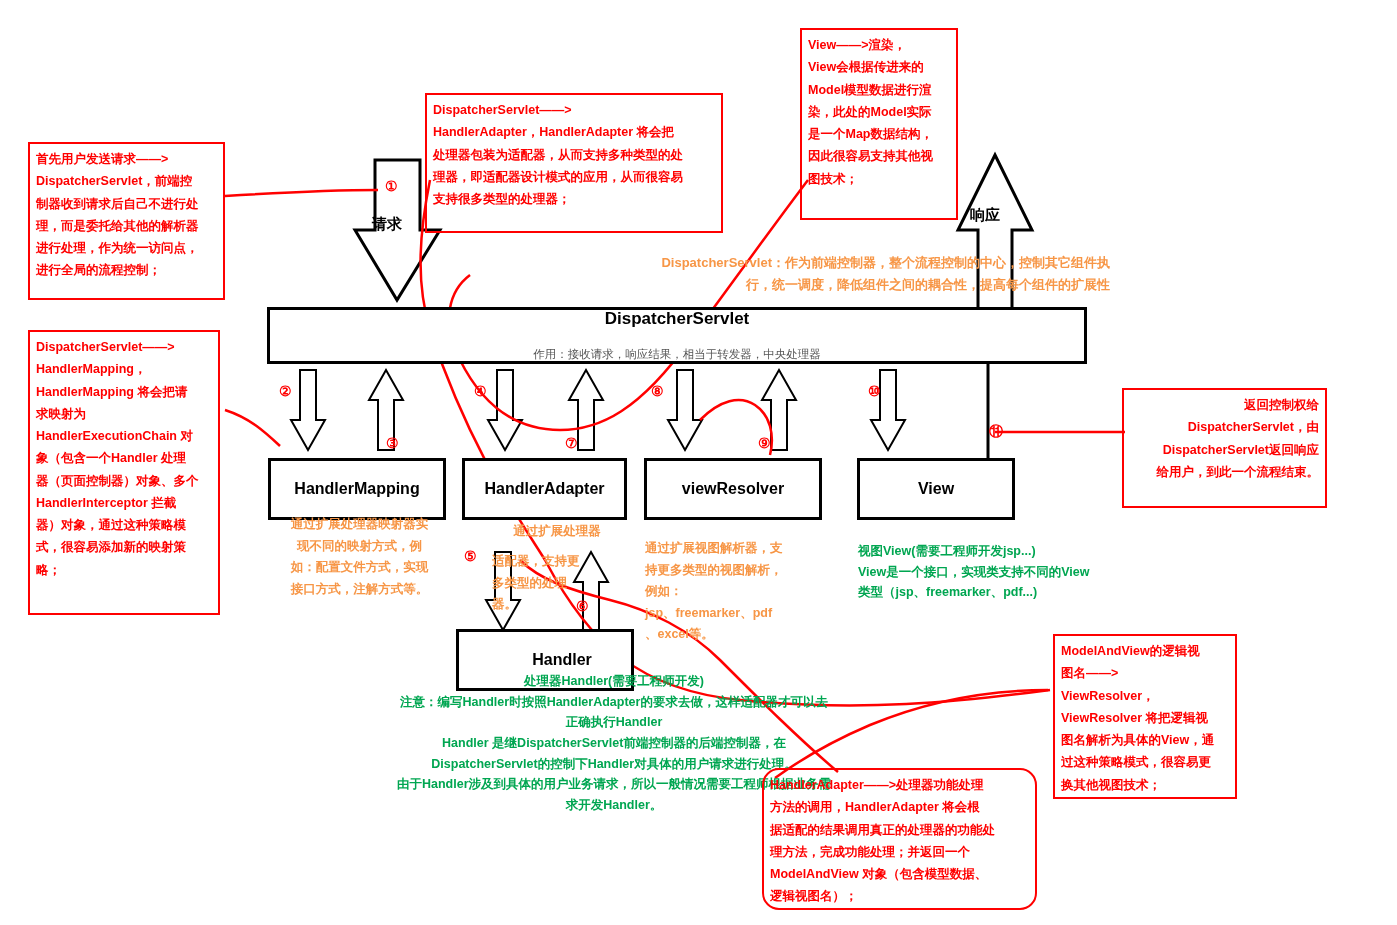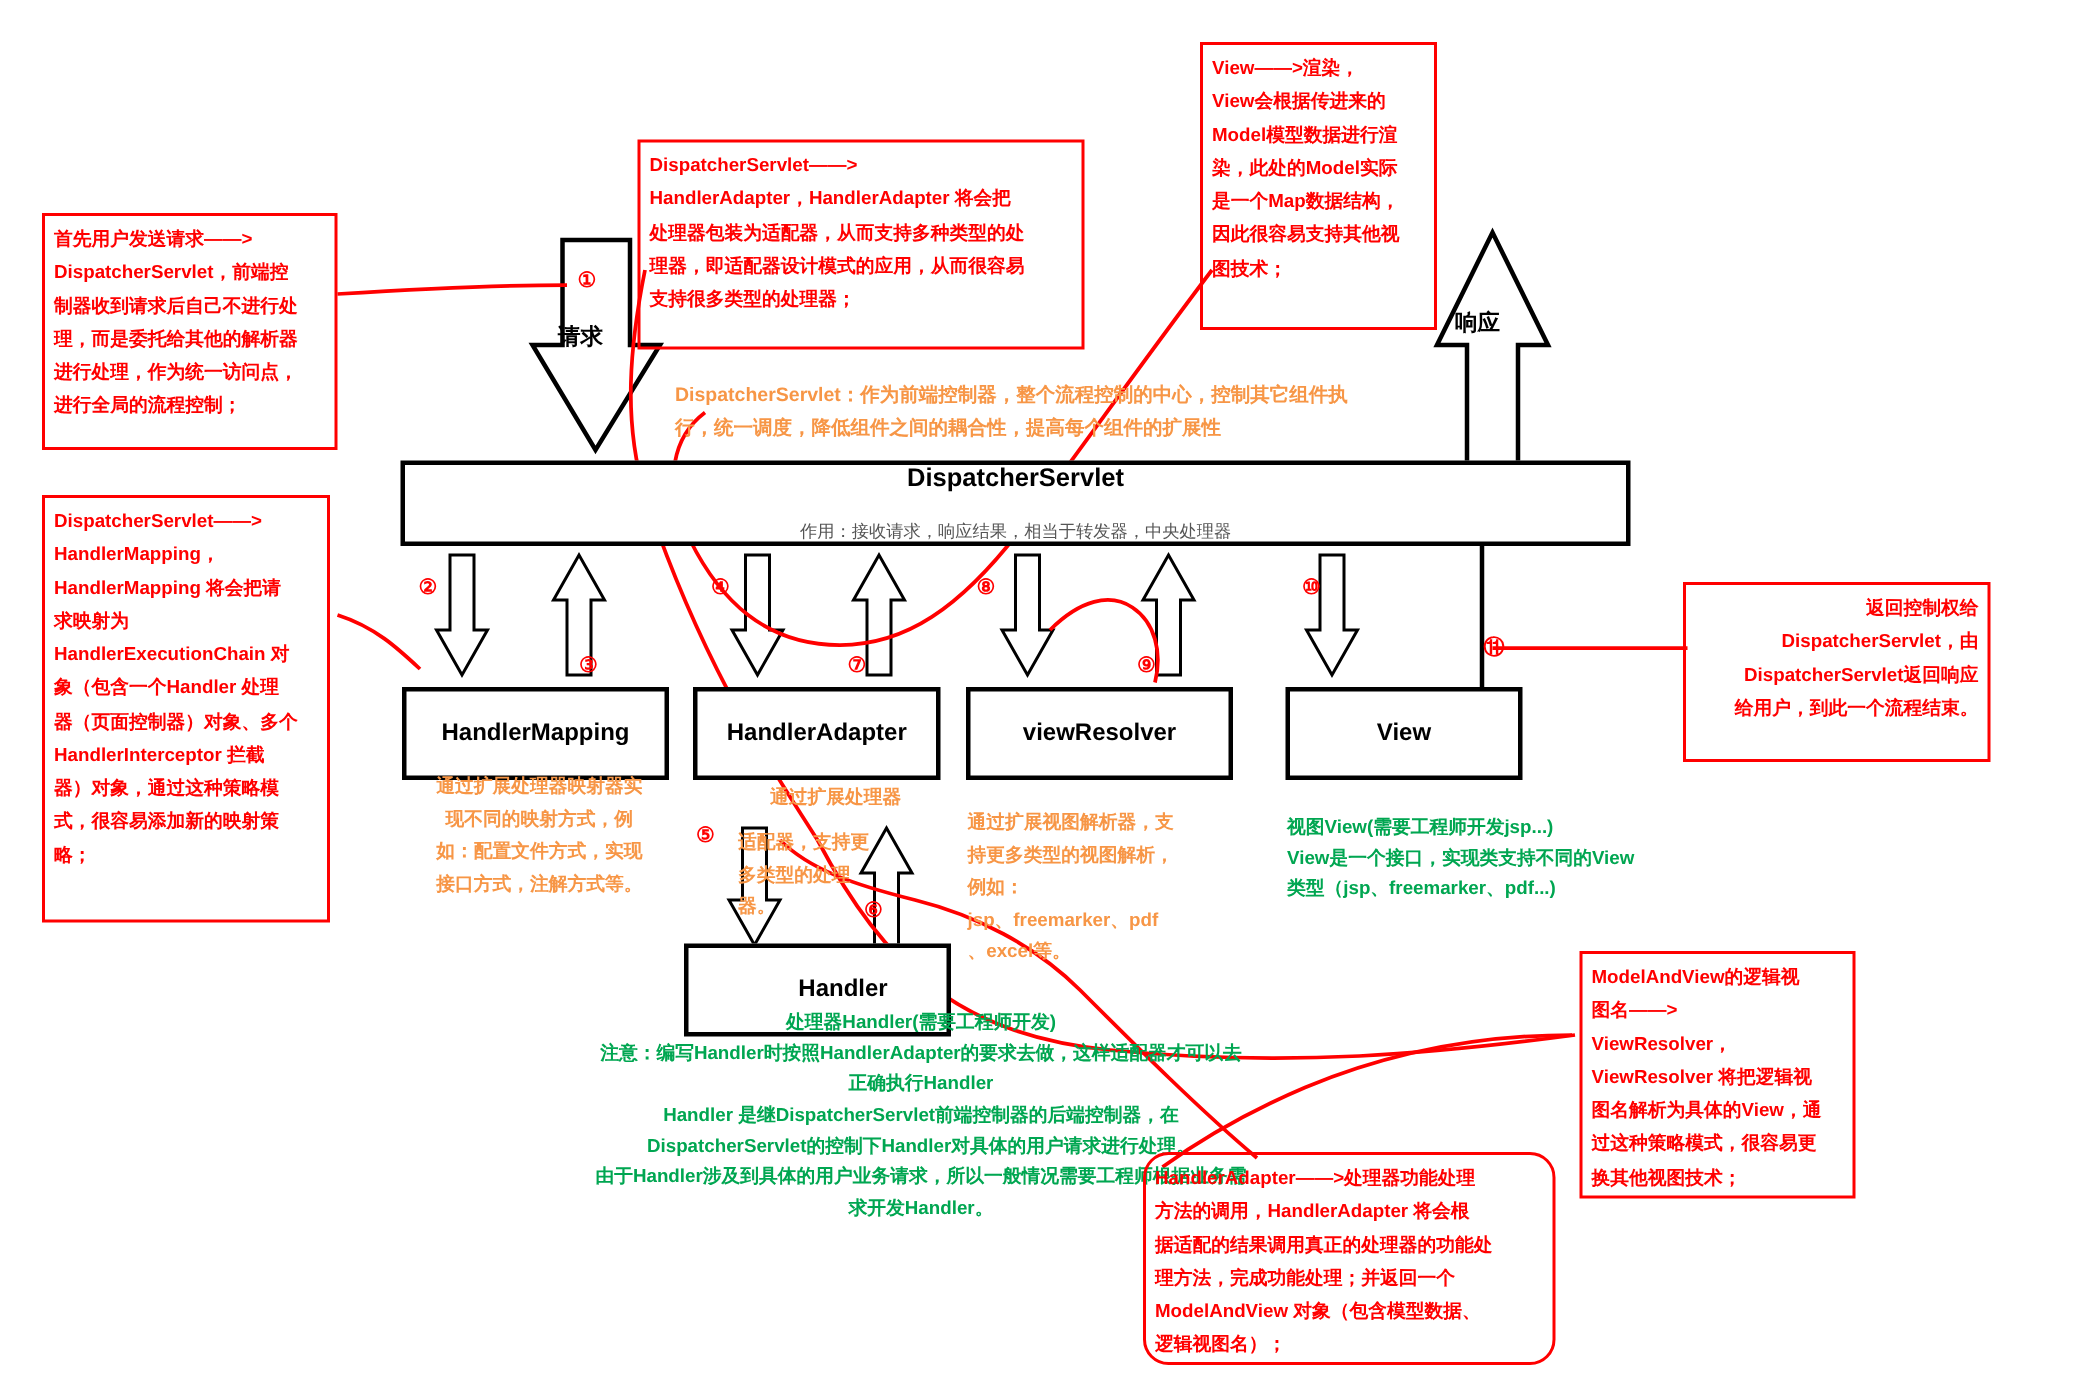--- a/index.html
+++ b/index.html
@@ -161,21 +161,21 @@
   <div class="box" style="left:857px; top:458px; width:158px; height:62px;">
     <div class="title" style="font-size:16px;">View</div>
   </div>
 
   <div class="box" style="left:456px; top:629px; width:178px; height:62px;padding-left:34px;">
     <div class="title" style="font-size:16px;">Handler</div>
   </div>
 
   <div class="orange-note" style="left:487px; top:521px; width:140px; text-align:center;">通过扩展处理器</div>
 
-  <div class="orange" style="left:450px; top:252px; width:660px; text-align:left;">DispatcherServlet：作为前端控制器，整个流程控制的中心，控制其它组件执
+  <div class="orange" style="left:450px; top:252px; width:660px; text-align:right;">DispatcherServlet：作为前端控制器，整个流程控制的中心，控制其它组件执
 行，统一调度，降低组件之间的耦合性，提高每个组件的扩展性</div>
 
   <div class="orange-note" style="left:262px; top:514px; width:195px; text-align:center;">通过扩展处理器映射器实
 现不同的映射方式，例
 如：配置文件方式，实现
 接口方式，注解方式等。</div>
 
   <div class="orange-note" style="left:492px; top:551px; width:108px;">适配器，支持更
 多类型的处理
 器。</div>

